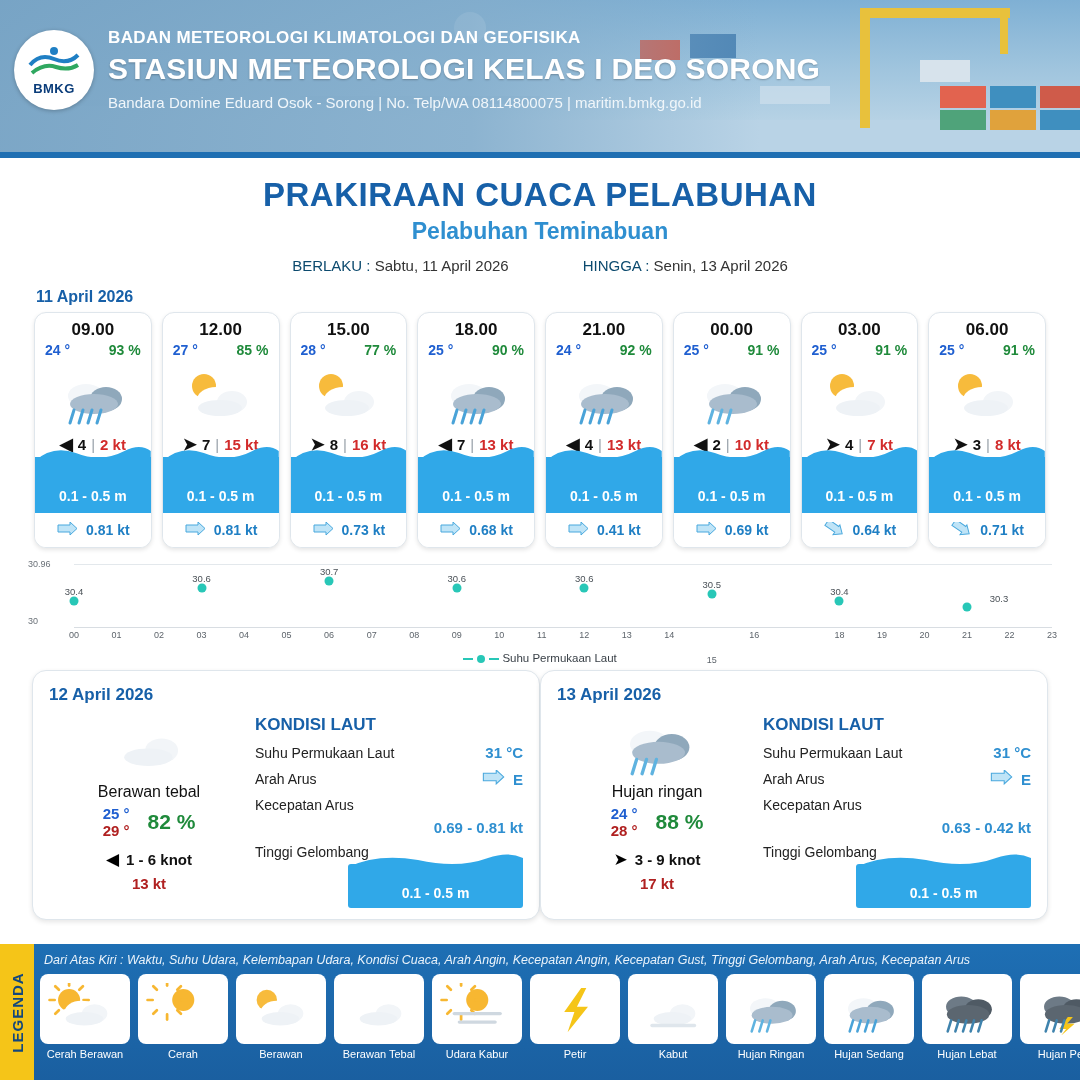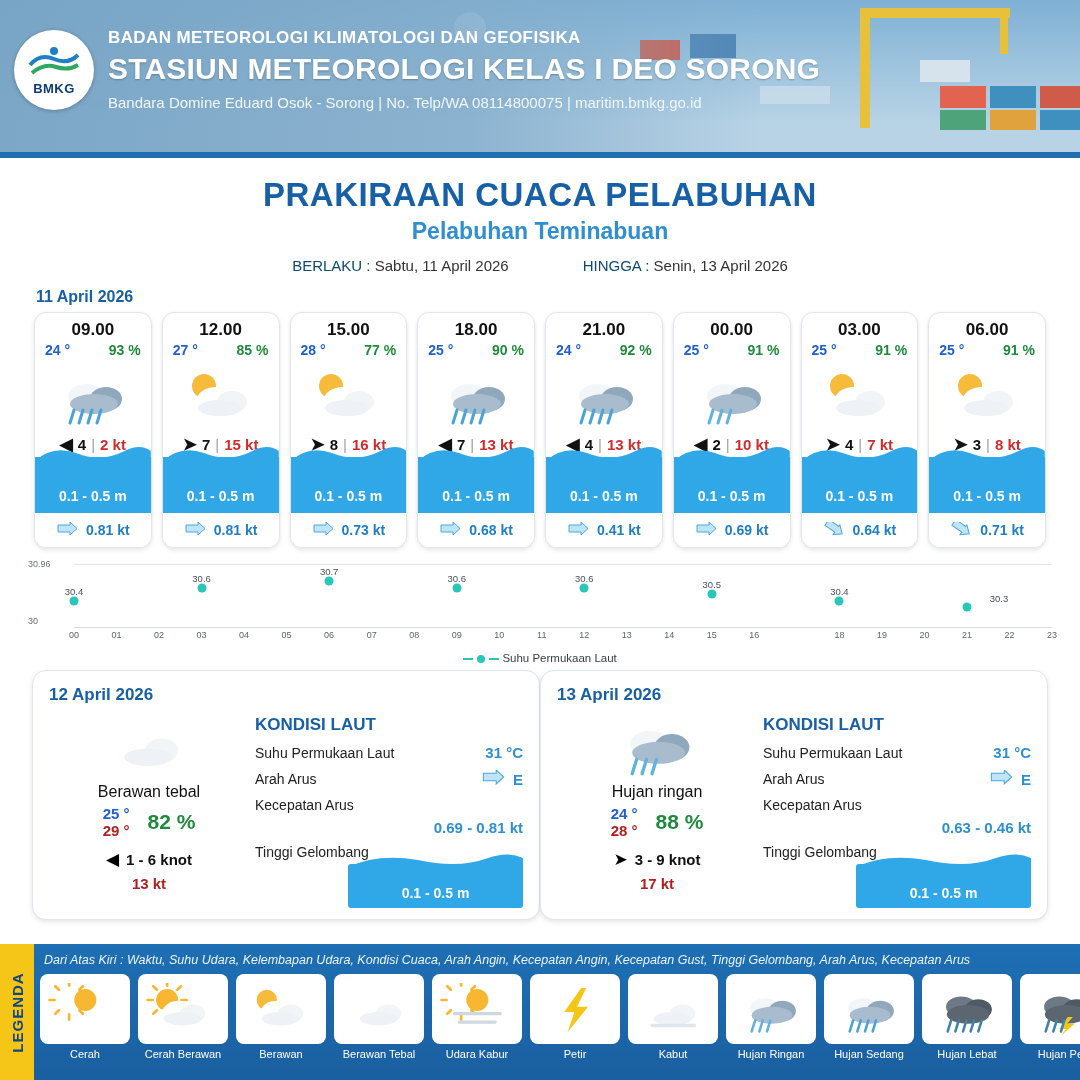--- a/index.html
+++ b/index.html
@@ -521,21 +521,21 @@
       <div class="x-tick" style="left: 21.7391%;">05</div>
       <div class="x-tick" style="left: 26.087%;">06</div>
       <div class="x-tick" style="left: 30.4348%;">07</div>
       <div class="x-tick" style="left: 34.7826%;">08</div>
       <div class="x-tick" style="left: 39.1304%;">09</div>
       <div class="x-tick" style="left: 43.4783%;">10</div>
       <div class="x-tick" style="left: 47.8261%; text-align: right;">11</div>
       <div class="x-tick" style="left: 52.1739%;">12</div>
       <div class="x-tick" style="left: 56.5217%;">13</div>
       <div class="x-tick" style="left: 60.8696%;">14</div>
-      <div class="x-tick" style="left: 65.2174%;">15</div>
+      <div class="x-tick" style="left: 65.2174%; margin-top: 25px;">15</div>
       <div class="x-tick" style="left: 69.5652%;">16</div>
       <div class="x-tick" style="left: 73.913%; margin-top: 48px;">17</div>
       <div class="x-tick" style="left: 78.2609%;">18</div>
       <div class="x-tick" style="left: 82.6087%;">19</div>
       <div class="x-tick" style="left: 86.9565%;">20</div>
       <div class="x-tick" style="left: 91.3043%;">21</div>
       <div class="x-tick" style="left: 95.6522%;">22</div>
       <div class="x-tick" style="left: 100%;">23</div>
     </div>
   <div class="legend-chart">
@@ -648,21 +648,21 @@
             <span>
               <svg width="24" height="15" viewBox="0 0 22 14">
                   <path d="M2 3 L14 3 L14 0 L21 6.5 L14 13 L14 10 L2 10 Z" fill="#bfe4f7" stroke="#49a8dd" stroke-width="1"></path>
                 </svg>
             </span>
             <span class="p-val">E</span>
           </span>
         </div>
         <div class="p-row" style="display:block">
           <div>Kecepatan Arus</div>
-          <div class="p-val" style="text-align:right;margin-top:6px">0.63 - 0.46 kt</div>
+          <div class="p-val" style="text-align:right;margin-top:6px">0.63 - 0.42 kt</div>
         </div>
         <div class="p-row" style="display:block;margin-top:8px">
           <div>Tinggi Gelombang</div>
           <div class="p-wave">
             <svg class="crest" viewBox="0 0 175 20" preserveAspectRatio="none">
                 <path d="M0 14 Q30 0 70 7 Q110 16 140 5 Q160 -2 175 5 L175 20 L0 20 Z" fill="#30a8e8"></path>
               </svg>
             <span>0.1 - 0.5 m</span>
           </div>
         </div>
@@ -670,36 +670,20 @@
     </div>
     </div>
   </div>
 
 <div class="legend">
   <div class="legend-side">
     <span>LEGENDA</span>
   </div>
   <div class="legend-note">Dari Atas Kiri : Waktu, Suhu Udara, Kelembapan Udara, Kondisi Cuaca, Arah Angin, Kecepatan Angin, Kecepatan Gust, Tinggi Gelombang, Arah Arus, Kecepatan Arus</div>
   <div class="legend-items" id="legitems">
-      <div class="leg-item">
-        <div class="leg-box">
-          <svg width="76.5" height="52.699999999999996" viewBox="0 0 90 62">
-            <circle cx="45" cy="20" r="13" fill="#f7b731"></circle>
-            <line x1="43" y1="20" x2="49" y2="20" stroke="#f7b731" stroke-width="3.2" stroke-linecap="round"></line>
-            <line x1="38.020815280171306" y1="32.020815280171306" x2="42.2634559672906" y2="36.2634559672906" stroke="#f7b731" stroke-width="3.2" stroke-linecap="round"></line>
-            <line x1="26" y1="37" x2="26" y2="43" stroke="#f7b731" stroke-width="3.2" stroke-linecap="round"></line>
-            <line x1="13.979184719828693" y1="32.020815280171306" x2="9.736544032709407" y2="36.2634559672906" stroke="#f7b731" stroke-width="3.2" stroke-linecap="round"></line>
-            <line x1="9" y1="20.000000000000004" x2="3" y2="20.000000000000004" stroke="#f7b731" stroke-width="3.2" stroke-linecap="round"></line>
-            <line x1="13.97918471982869" y1="7.979184719828693" x2="9.736544032709403" y2="3.736544032709407" stroke="#f7b731" stroke-width="3.2" stroke-linecap="round"></line>
-            <line x1="25.999999999999996" y1="3" x2="25.999999999999996" y2="-3" stroke="#f7b731" stroke-width="3.2" stroke-linecap="round"></line>
-            <line x1="38.020815280171306" y1="7.979184719828689" x2="42.26345596729059" y2="3.7365440327094035" stroke="#f7b731" stroke-width="3.2" stroke-linecap="round"></line>
-          </svg>
-        </div>
-    <div class="leg-lbl">Cerah</div>
-      </div>
       <div class="leg-item">
         <div class="leg-box">
           <svg width="76.5" height="52.699999999999996" viewBox="0 0 90 62">
             <circle cx="26" cy="20" r="13" fill="#f7b731"></circle>
             <line x1="43" y1="20" x2="49" y2="20" stroke="#f7b731" stroke-width="3.2" stroke-linecap="round"></line>
             <line x1="38.020815280171306" y1="32.020815280171306" x2="42.2634559672906" y2="36.2634559672906" stroke="#f7b731" stroke-width="3.2" stroke-linecap="round"></line>
             <line x1="26" y1="37" x2="26" y2="43" stroke="#f7b731" stroke-width="3.2" stroke-linecap="round"></line>
             <line x1="13.979184719828693" y1="32.020815280171306" x2="9.736544032709407" y2="36.2634559672906" stroke="#f7b731" stroke-width="3.2" stroke-linecap="round"></line>
             <line x1="9" y1="20.000000000000004" x2="3" y2="20.000000000000004" stroke="#f7b731" stroke-width="3.2" stroke-linecap="round"></line>
             <line x1="13.97918471982869" y1="7.979184719828693" x2="9.736544032709403" y2="3.736544032709407" stroke="#f7b731" stroke-width="3.2" stroke-linecap="round"></line>
@@ -711,20 +695,36 @@
               <ellipse cx="28" cy="38" rx="13" ry="9" fill="#ffffff"></ellipse>
               <ellipse cx="44" cy="42" rx="22" ry="8" fill="#eef2f6"></ellipse>
             </g>
           </svg>
         </div>
     <div class="leg-lbl">Cerah Berawan</div>
       </div>
       <div class="leg-item">
         <div class="leg-box">
           <svg width="76.5" height="52.699999999999996" viewBox="0 0 90 62">
+            <circle cx="45" cy="20" r="13" fill="#f7b731"></circle>
+            <line x1="43" y1="20" x2="49" y2="20" stroke="#f7b731" stroke-width="3.2" stroke-linecap="round"></line>
+            <line x1="38.020815280171306" y1="32.020815280171306" x2="42.2634559672906" y2="36.2634559672906" stroke="#f7b731" stroke-width="3.2" stroke-linecap="round"></line>
+            <line x1="26" y1="37" x2="26" y2="43" stroke="#f7b731" stroke-width="3.2" stroke-linecap="round"></line>
+            <line x1="13.979184719828693" y1="32.020815280171306" x2="9.736544032709407" y2="36.2634559672906" stroke="#f7b731" stroke-width="3.2" stroke-linecap="round"></line>
+            <line x1="9" y1="20.000000000000004" x2="3" y2="20.000000000000004" stroke="#f7b731" stroke-width="3.2" stroke-linecap="round"></line>
+            <line x1="13.97918471982869" y1="7.979184719828693" x2="9.736544032709403" y2="3.736544032709407" stroke="#f7b731" stroke-width="3.2" stroke-linecap="round"></line>
+            <line x1="25.999999999999996" y1="3" x2="25.999999999999996" y2="-3" stroke="#f7b731" stroke-width="3.2" stroke-linecap="round"></line>
+            <line x1="38.020815280171306" y1="7.979184719828689" x2="42.26345596729059" y2="3.7365440327094035" stroke="#f7b731" stroke-width="3.2" stroke-linecap="round"></line>
+          </svg>
+        </div>
+    <div class="leg-lbl">Cerah</div>
+      </div>
+      <div class="leg-item">
+        <div class="leg-box">
+          <svg width="76.5" height="52.699999999999996" viewBox="0 0 90 62">
             <circle cx="28" cy="20" r="12" fill="#f7b731" opacity=".95"></circle>
             <g>
               <ellipse cx="40" cy="34" rx="19" ry="13" fill="#ffffff"></ellipse>
               <ellipse cx="56" cy="36" rx="15" ry="11" fill="#f2f5f8"></ellipse>
               <ellipse cx="28" cy="38" rx="13" ry="9" fill="#ffffff"></ellipse>
               <ellipse cx="44" cy="42" rx="22" ry="8" fill="#eef2f6"></ellipse>
             </g>
           </svg>
         </div>
     <div class="leg-lbl">Berawan</div>

